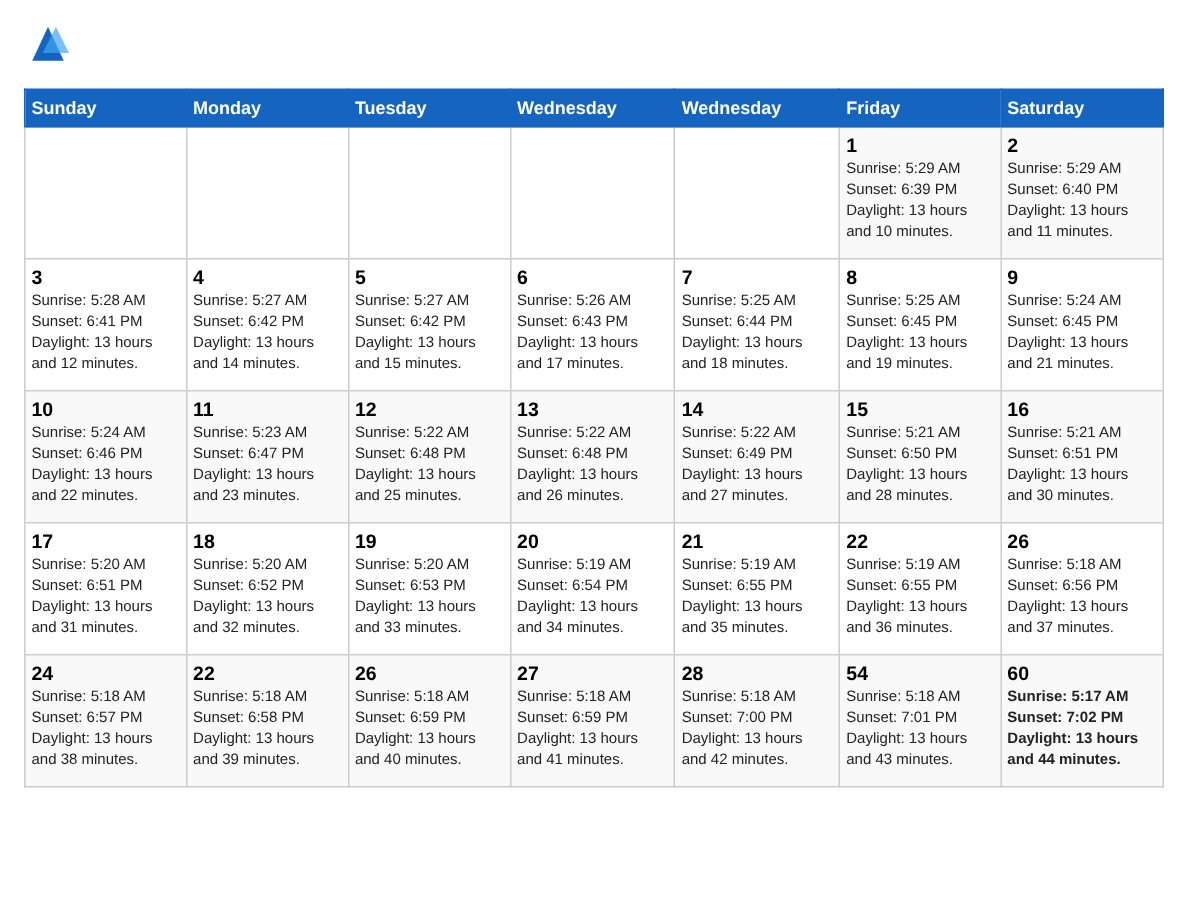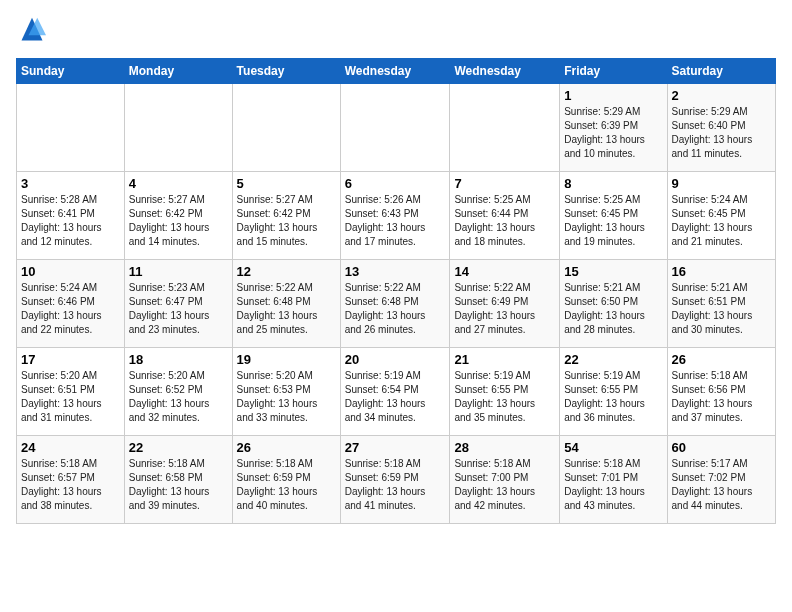--- a/index.html
+++ b/index.html
@@ -332,20 +332,20 @@
         </td>
         <td>
           <div class="day-number">54</div>
           <div class="day-info" style="white-space: pre-line;">Sunrise: 5:18 AM
 Sunset: 7:01 PM
 Daylight: 13 hours
 and 43 minutes.</div>
         </td>
         <td>
           <div class="day-number">60</div>
-          <div class="day-info" style="white-space: pre-line;">Sunrise: 5:17 AM
+          <div class="day-info" style="white-space: pre-line; font-weight: bold;">Sunrise: 5:17 AM
 Sunset: 7:02 PM
 Daylight: 13 hours
 and 44 minutes.</div>
         </td>
       </tr>
     </tbody>
 </table>
 
 </body></html>

